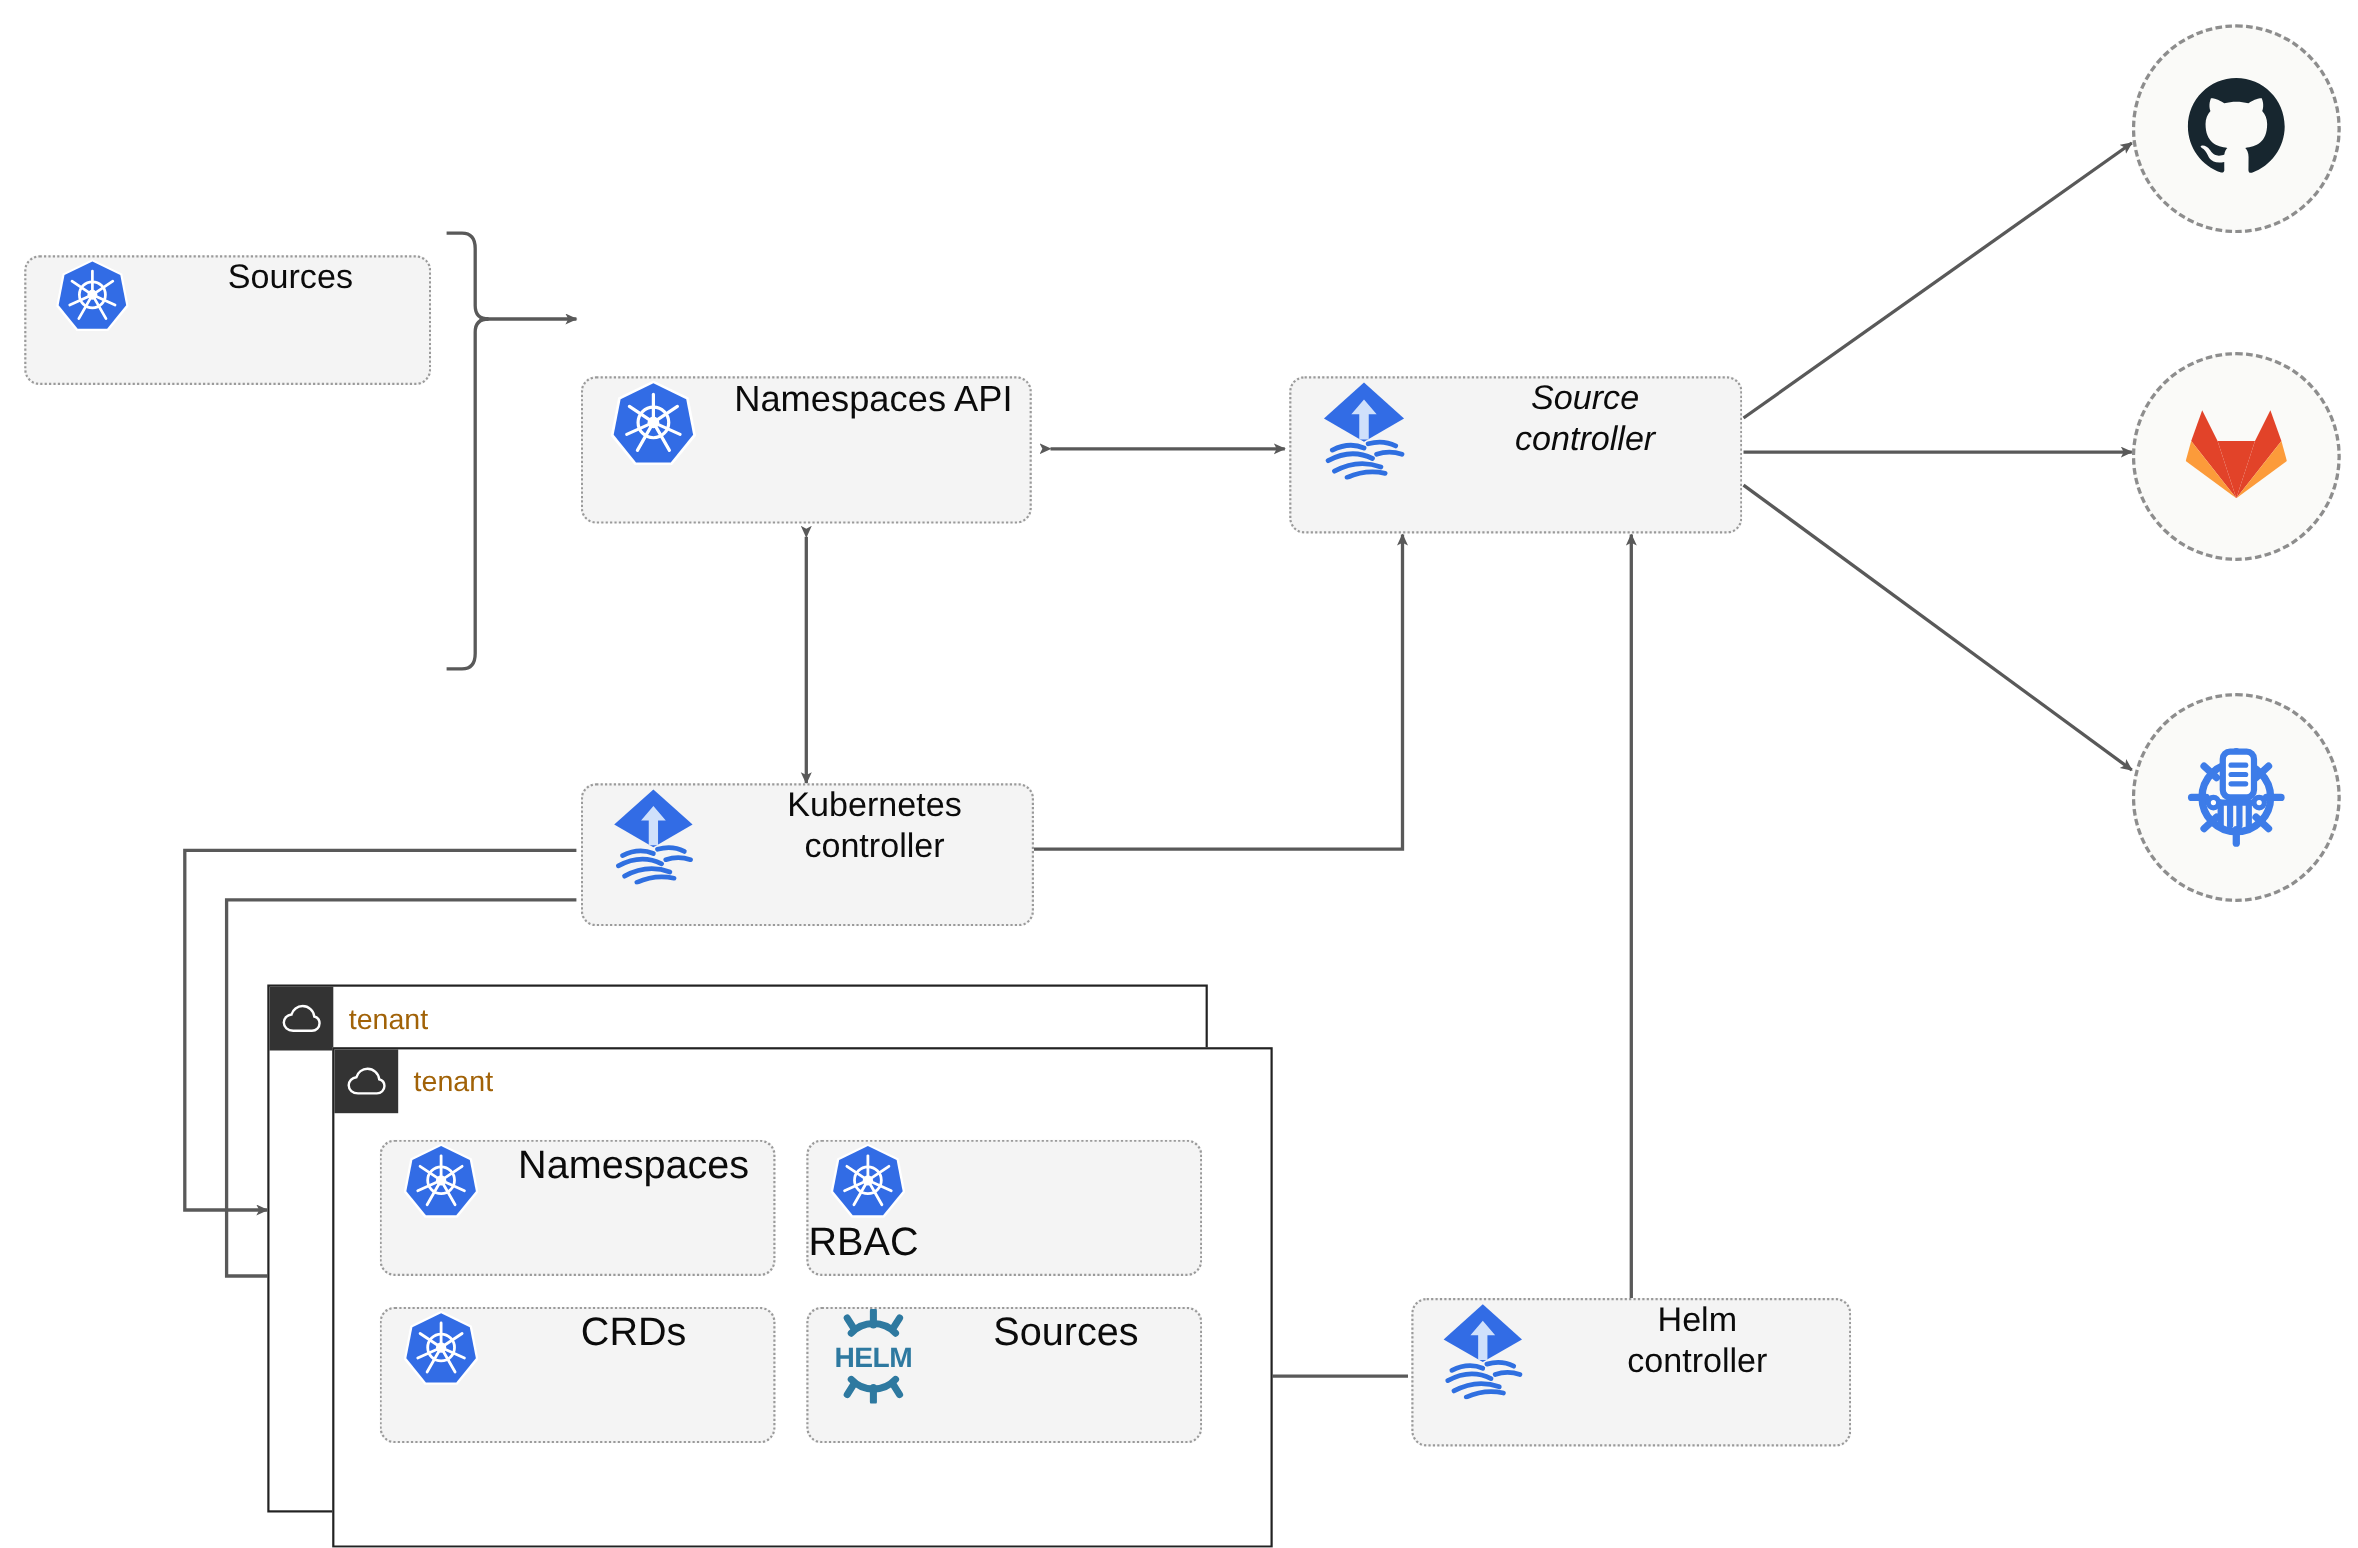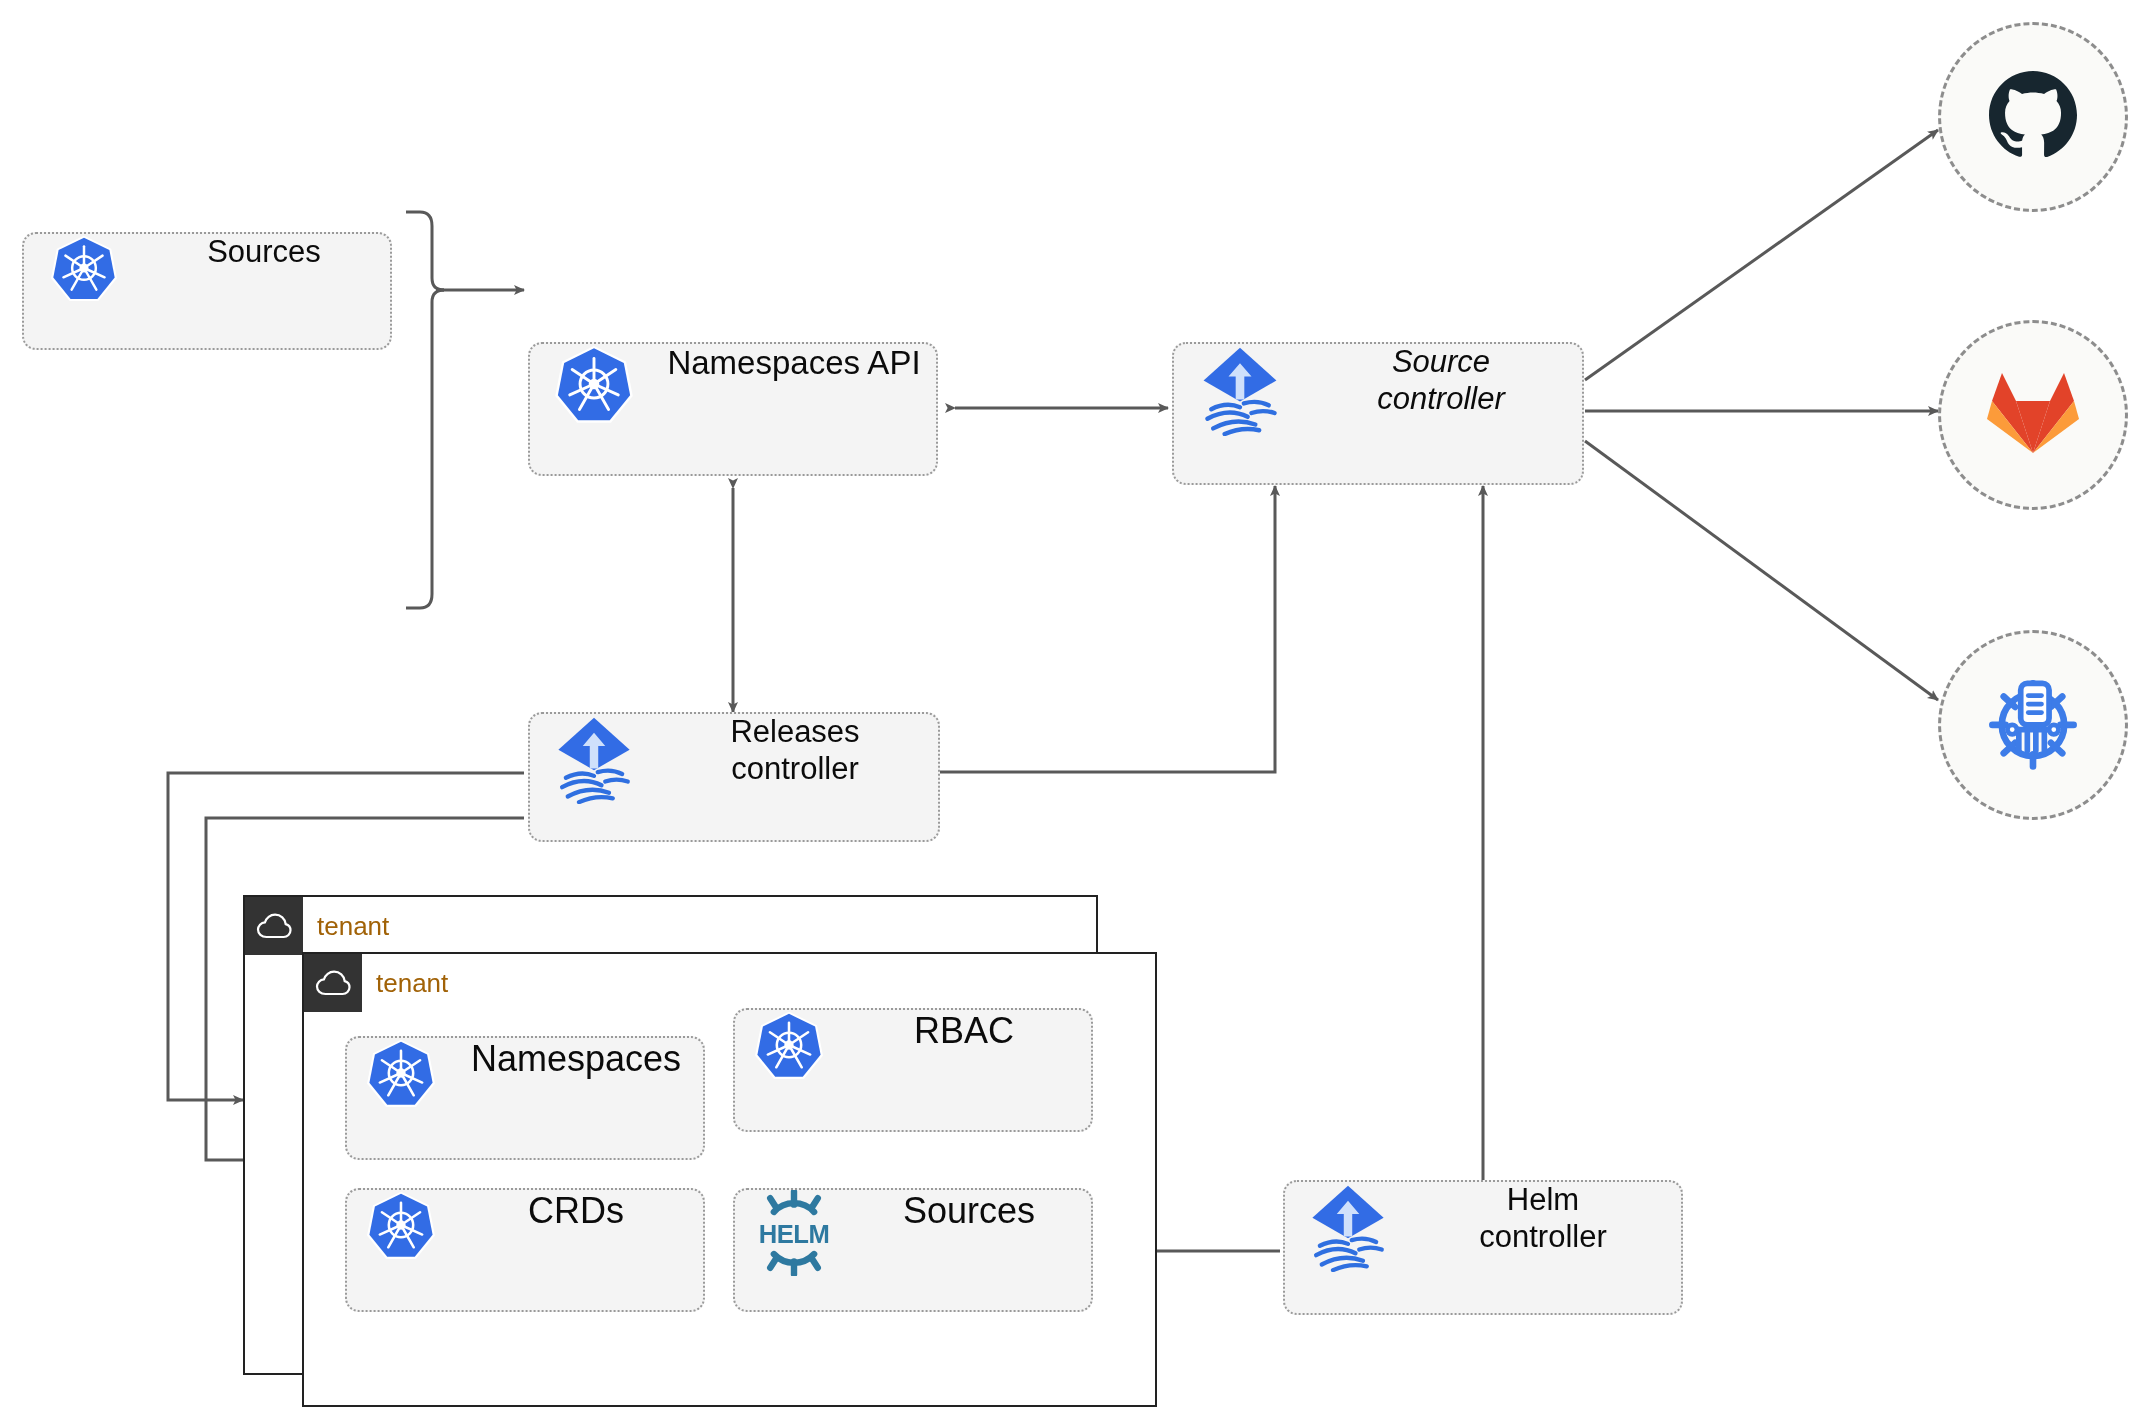--- a/index.html
+++ b/index.html
@@ -189,21 +189,21 @@
         <g stroke="#2f6fe0" stroke-width="4.6" stroke-linecap="round" fill="none">
           <path d="M14 68 Q 30 60 44 66"></path>
           <path d="M10 78 Q 32 66 52 76"></path>
           <path d="M16 88 Q 38 76 60 84"></path>
           <path d="M28 94 Q 46 86 64 90"></path>
           <path d="M48 62 Q 62 58 74 64"></path>
           <path d="M56 72 Q 68 68 80 72"></path>
         </g>
       </svg>
     </div>
-    <div class="lbl">Releases
+    <div class="lbl">Kubernetes
 controller</div>
   </div>
 
   <div class="node" style="left:1283px;top:1180px;width:400px;height:135px;">
     <div class="ico" style="width:126px;">
       <svg width="84" height="90" viewBox="0 0 88 96" aria-hidden="true">
         <path d="M44 4 L82 38 L44 60 L6 38 Z" fill="#326ce5"></path>
         <path d="M44 20 L56 34 L48.5 34 L48.5 58 L39.5 58 L39.5 34 L32 34 Z" fill="#cfe0fb"></path>
         <g stroke="#2f6fe0" stroke-width="4.6" stroke-linecap="round" fill="none">
           <path d="M14 68 Q 30 60 44 66"></path>
@@ -233,21 +233,21 @@
             <path d="M32 33 L20 54"></path>
             <path d="M32 33 L12 42"></path>
           <path d="M32 33 L14 21"></path>
         </g>
         <circle cx="32" cy="33" r="4.4" fill="#ffffff"></circle>
       </svg>
     </div>
     <div class="lbl">Namespaces</div>
   </div>
 
-  <div class="node small" style="left:733px;top:1008px;width:360px;height:124px;">
+  <div class="node small" style="left:733px;top:1036px;width:360px;height:124px;flex-direction:column;">
     <div class="ico" style="width:108px;">
       <svg width="68" height="70" viewBox="0 0 64 66" aria-hidden="true">
         <path d="M32 1.6 L58.4 14.4 L64 43 L46 65 L18 65 L0 43 L5.6 14.4 Z" fill="#ffffff"></path>
         <path d="M32 3.6 L56.6 15.6 L61.8 42.3 L45 63 L19 63 L2.2 42.3 L7.4 15.6 Z" fill="#326ce5"></path>
         <g fill="none" stroke="#ffffff" stroke-width="2.4" stroke-linecap="round">
           <circle cx="32" cy="33" r="11.5"></circle>
           <path d="M32 33 L32 12"></path>
             <path d="M32 33 L50 21"></path>
             <path d="M32 33 L52 42"></path>
           <path d="M32 33 L44 54"></path>

